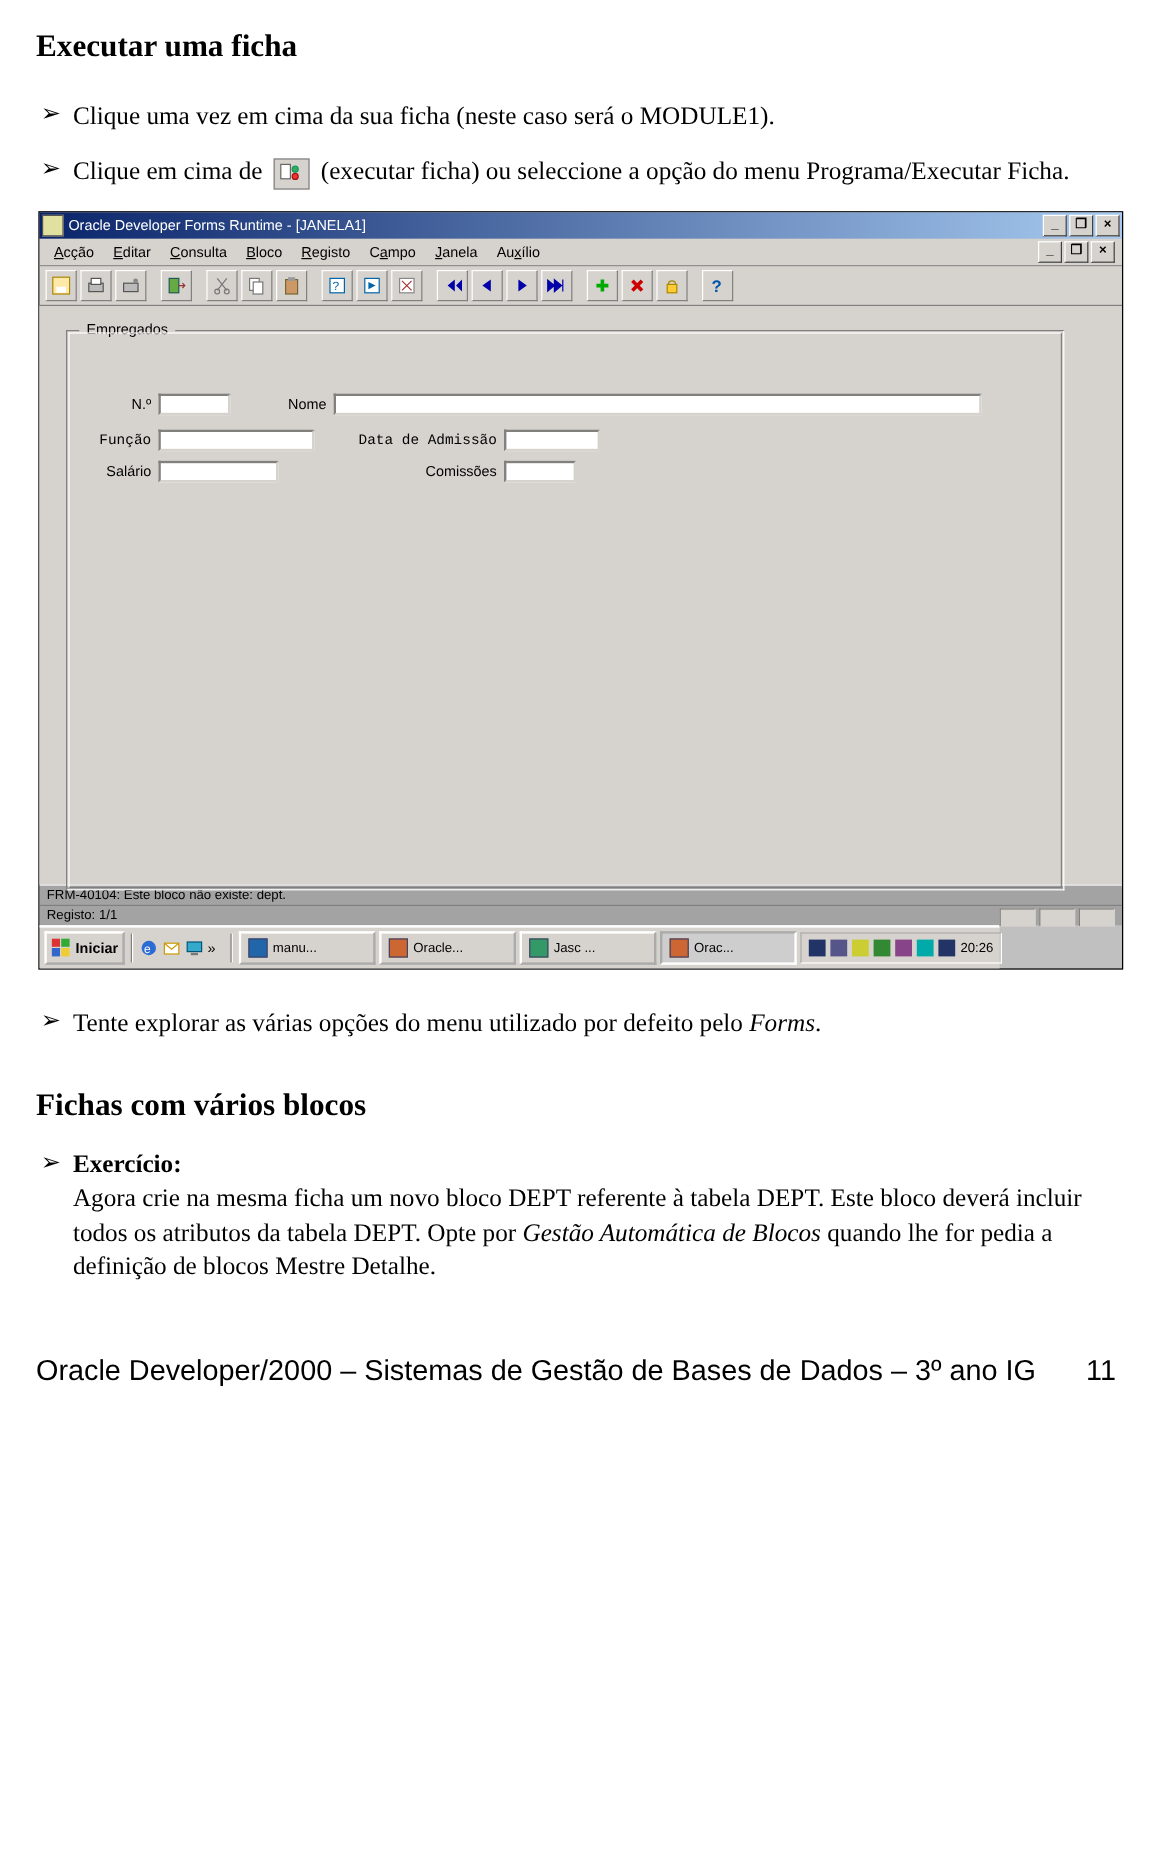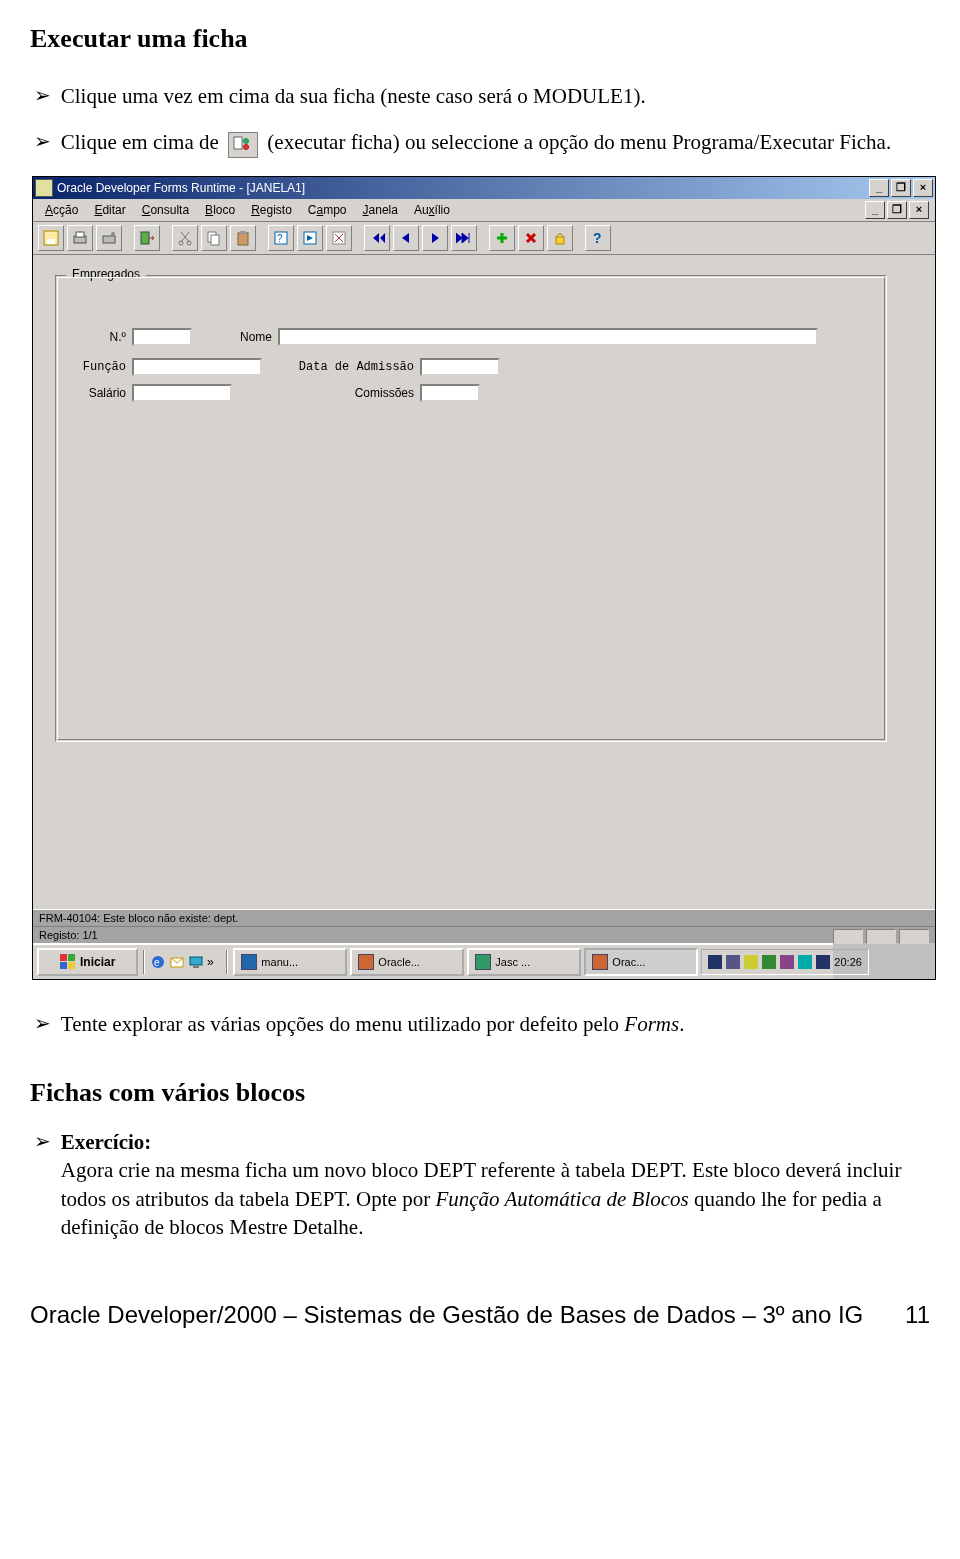--- a/index.html
+++ b/index.html
@@ -59,21 +59,21 @@
     background:#d6d3ce; border-bottom:1px solid #808080;
   }
   .tool-btn {
     width:24px; height:24px; background:#d6d3ce;
     border:1px solid #fff; border-right-color:#808080; border-bottom-color:#808080;
     display:flex; align-items:center; justify-content:center;
   }
   .tool-sep { width:6px; }
   .tool-btn svg { display:block; }
 
-  .mdi-area { background:#ffffff; height: 654px; position:relative; padding:0; }
+  .mdi-area { background:#ffffff; height: 482px; position:relative; padding:0; }
   .child-window {
     position:absolute; top:0; left:0; right:0; bottom:0; background:#d6d3ce;
   }
   .group-box {
     position:absolute; left:22px; top:20px; width:830px; height:465px;
     border:1px solid #808080; border-right-color:#fff; border-bottom-color:#fff;
   }
   .group-box::after{ content:""; position:absolute; inset:1px; border:1px solid #fff; border-right-color:#808080; border-bottom-color:#808080; pointer-events:none;}
   .group-title { position:absolute; left:10px; top:-9px; background:#d6d3ce; padding:0 6px; font-size:12px; }
 
@@ -88,21 +88,21 @@
   .status-line { padding:2px 6px; font-size:11px; border-top:1px solid #808080; }
   .status-line.first{ border-top: none;}
   .cntblk { display:inline-block; width:28px; text-align:center; border:1px inset #d6d3ce; background:#d6d3ce; height:13px;}
 
   
   .taskbar {
     display:flex; align-items:center; height:30px; background:#d6d3ce;
     border-top:2px solid #fff; padding:2px 4px; gap:3px;
   }
   .start-btn {
-    display:flex; align-items:center; gap:4px; height:24px; padding:0 21px;
+    display:flex; align-items:center; gap:4px; height:24px; padding:0 4px;
     background:#d6d3ce; border:2px outset #fff; font-weight:bold; font-size:12px;
   }
   .start-btn .winflag { width:16px; height:16px; }
   .task-sep { width:2px; height:24px; border-left:1px solid #808080; border-right:1px solid #fff; margin:0 2px;}
   .ql-btn { width:22px; height:22px; display:flex; align-items:center; justify-content:center;}
   .task-btn {
     flex:0 0 auto; height:24px; padding:0 6px; background:#d6d3ce;
     border:2px outset #fff; font-size:11px; display:flex; align-items:center; gap:4px;
     min-width: 98px; max-width:98px; overflow:hidden;
   }
@@ -403,20 +403,20 @@
     <span>Tente explorar as várias opções do menu utilizado por defeito pelo </span><span class="italic">Forms</span><span>.</span>
   </span>
 </div>
 
 <div class="section-title">Fichas com vários blocos</div>
 
 <div class="bullet-line" style="align-items:flex-start;">
   <span class="arrow">➢</span>
   <span class="txt">
     <span class="sub-bold">Exercício:</span><br>
-    <span>Agora crie na mesma ficha um novo bloco DEPT referente à tabela DEPT. Este bloco deverá incluir todos os atributos da tabela DEPT. Opte por </span><span class="italic">Função Automática de Blocos</span><span> quando lhe for pedia a definição de blocos Mestre Detalhe.</span>
+    <span>Agora crie na mesma ficha um novo bloco DEPT referente à tabela DEPT. Este bloco deverá incluir todos os atributos da tabela DEPT. Opte por </span><span class="italic">Gestão Automática de Blocos</span><span> quando lhe for pedia a definição de blocos Mestre Detalhe.</span>
   </span>
 </div>
 
 <div class="footer">
   <span>Oracle Developer/2000 – Sistemas de Gestão de Bases de Dados – 3º ano IG</span>
   <span>11</span>
 </div>
 
 </body></html>

